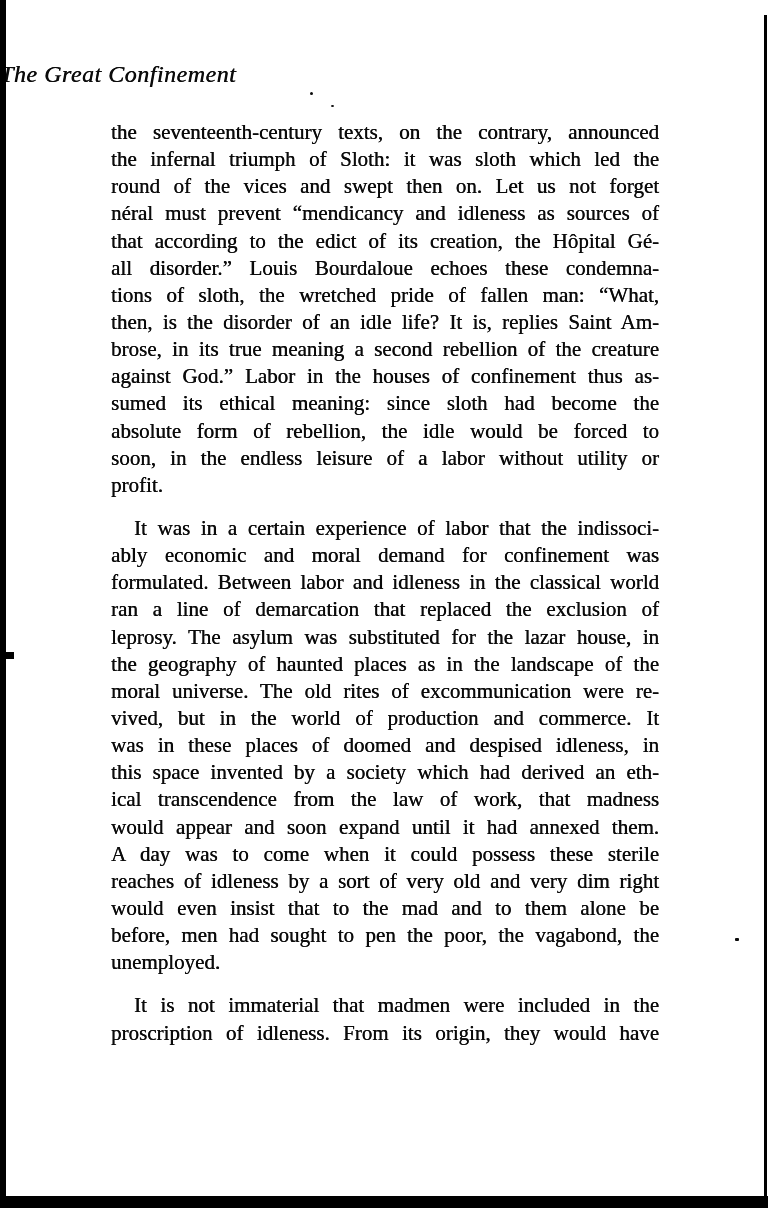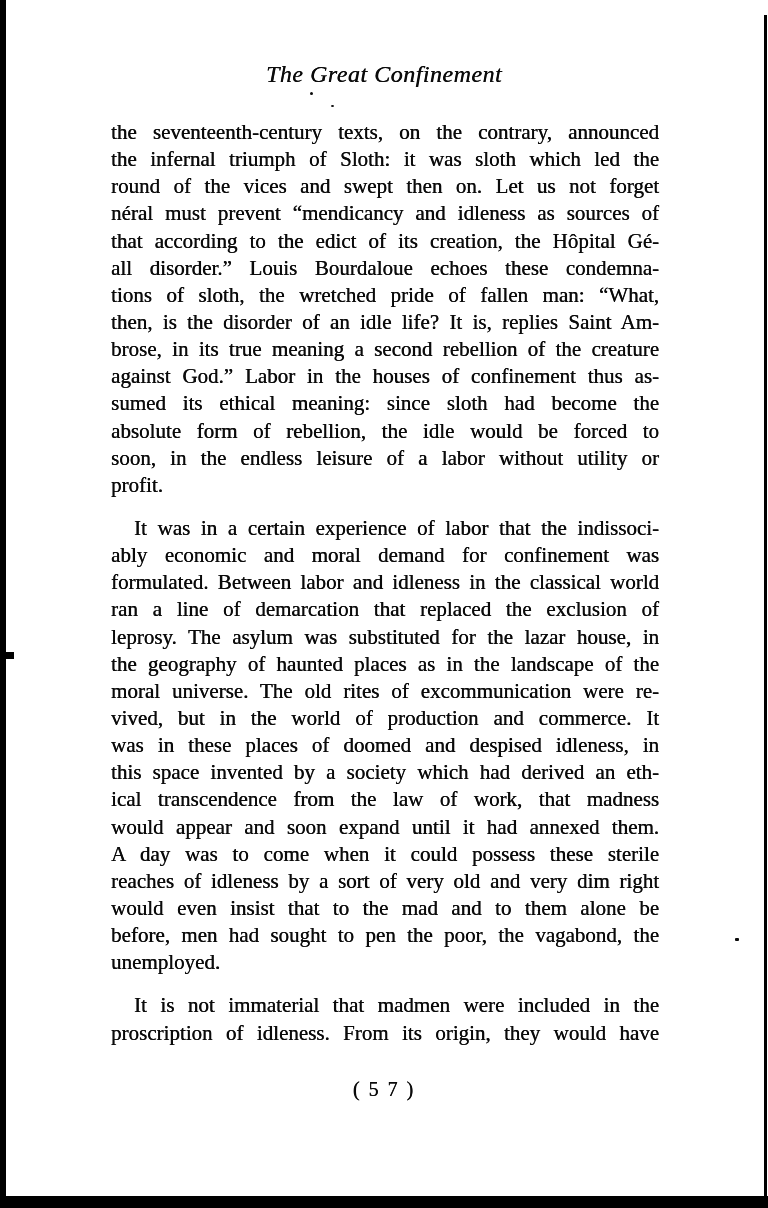--- a/index.html
+++ b/index.html
@@ -22,21 +22,21 @@
     position: absolute;
     inset: 0;
     background: var(--paper);
   }
   
   .running-head {
     position: absolute;
     top: 61px;
     left: 0;
     width: 100%;
-    text-align: center;
+    text-align: left;
     font-style: italic;
     font-size: 24px;
     letter-spacing: 0.5px;
     text-shadow: 0.4px 0 0 currentColor;
   }
   
   .body-text {
     position: absolute;
     left: 95px;
     top: 103px;
@@ -140,21 +140,20 @@
         <div class="line">would even insist that to the mad and to them alone be</div>
         <div class="line">before, men had sought to pen the poor, the vagabond, the</div>
         <div class="line last">unemployed.</div>
       </div>
       <div class="para">
         <div class="line first">It is not immaterial that madmen were included in the</div>
         <div class="line">proscription of idleness. From its origin, they would have</div>
       </div>
     </div>
 
-  <div class="page-number">( 5 7 )</div>
 
   <div class="edge-left"></div>
   <div class="edge-left-nub"></div>
   <div class="edge-right"></div>
   <div class="edge-bottom"></div>
 
   <div class="speck speck-1"></div>
   <div class="speck speck-2"></div>
   <div class="speck speck-3"></div>
 

